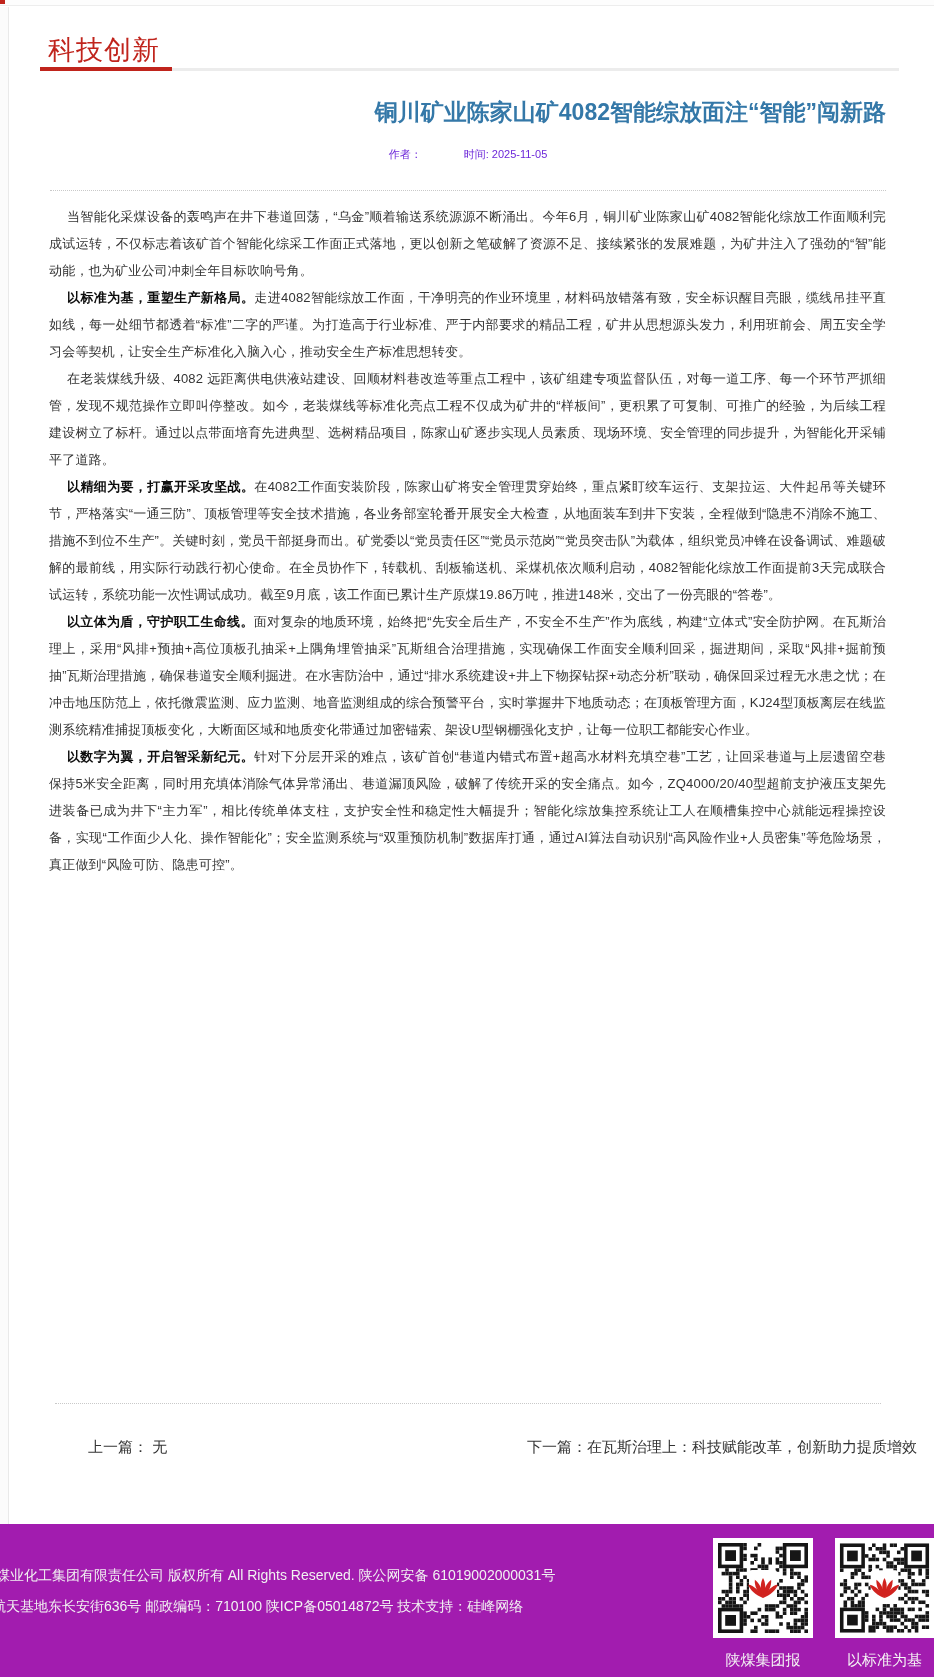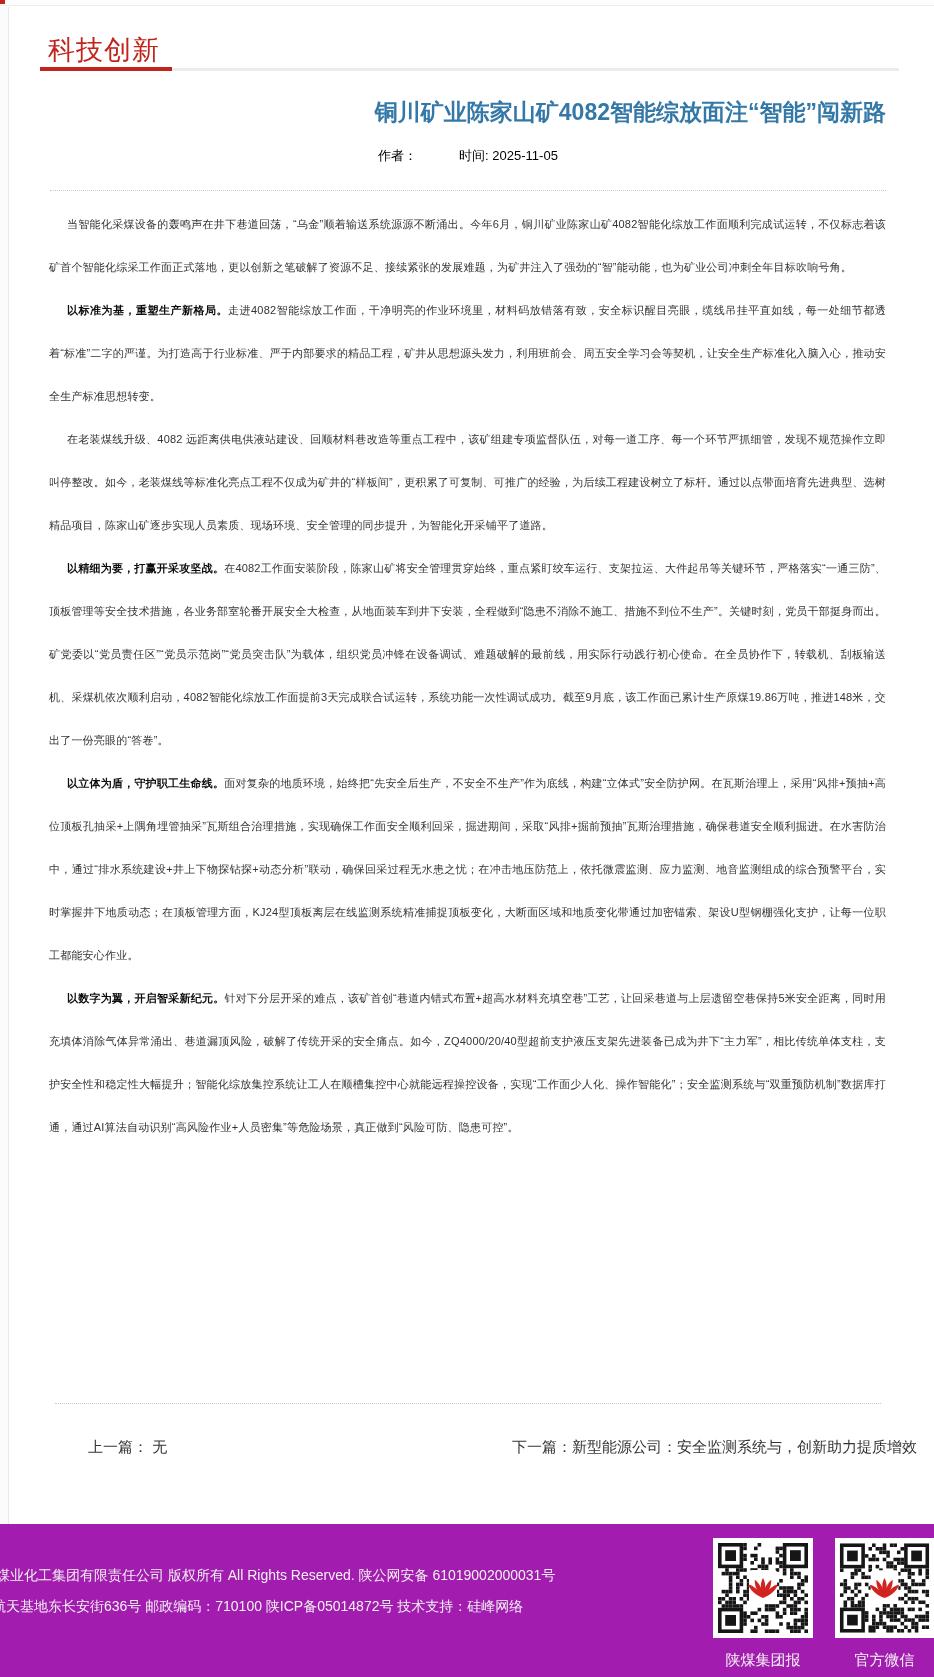--- a/index.html
+++ b/index.html
@@ -20,31 +20,31 @@
   }
   .rule-gray { position:absolute; left:172px; top:68px; width:727px; height:3px; background:#ececec; }
   .rule-red  { position:absolute; left:40px;  top:67px; width:132px; height:4px; background:#c0241c; }
 
   .article-title {
     position:absolute; left:50px; top:97px; width:836px;
     text-align:right; font-size:23px; font-weight:bold; color:#3478a8;
   }
   .article-meta {
     position:absolute; left:50px; top:147px; width:836px;
-    text-align:center; font-size:13px; color:#000000;
+    text-align:center; font-size:11px; color:#6d28d9;
   }
   .article-meta .time { margin-left:42px; }
 
   .divider { border-top:1px dotted #c9c9c9; height:0; position:absolute; }
   .divider.top { left:50px; top:190px; width:836px; }
   .divider.bottom { left:55px; top:1403px; width:826px; }
 
   .article-body { position:absolute; left:49px; top:203px; width:837px; }
   .article-body p {
-    font-size:11px; line-height:43px; color:#333;
+    font-size:13px; line-height:27px; color:#333;
     text-align:justify; text-indent:18px; letter-spacing:0.2px;
   }
   .article-body p b { color:#0d0d0d; }
 
   .pager { position:absolute; left:56px; top:1438px; width:829px; display:flex; justify-content:space-between; font-size:15px; color:#333;margin-left:32px; }
   .pager a { color:#333; text-decoration:none; }
 
   .site-footer { position:absolute; left:0; top:1524px; width:934px; height:153px; background:#a21caf; }
   .f-line { color:#f2f2f2; font-size:14px; line-height:31px; white-space:nowrap; }
   .f-lines { position:absolute; left:0; top:36px; }
@@ -83,21 +83,21 @@
       <p><span>在老装煤线升级、4082 远距离供电供液站建设、回顺材料巷改造等重点工程中，该矿组建专项监督队伍，对每一道工序、每一个环节严抓细管，发现不规范操作立即叫停整改。如今，老装煤线等标准化亮点工程不仅成为矿井的“样板间”，更积累了可复制、可推广的经验，为后续工程建设树立了标杆。通过以点带面培育先进典型、选树精品项目，陈家山矿逐步实现人员素质、现场环境、安全管理的同步提升，为智能化开采铺平了道路。</span></p>
       <p><b>以精细为要，打赢开采攻坚战。</b><span>在4082工作面安装阶段，陈家山矿将安全管理贯穿始终，重点紧盯绞车运行、支架拉运、大件起吊等关键环节，严格落实“一通三防”、顶板管理等安全技术措施，各业务部室轮番开展安全大检查，从地面装车到井下安装，全程做到“隐患不消除不施工、措施不到位不生产”。关键时刻，党员干部挺身而出。矿党委以“党员责任区”“党员示范岗”“党员突击队”为载体，组织党员冲锋在设备调试、难题破解的最前线，用实际行动践行初心使命。在全员协作下，转载机、刮板输送机、采煤机依次顺利启动，4082智能化综放工作面提前3天完成联合试运转，系统功能一次性调试成功。截至9月底，该工作面已累计生产原煤19.86万吨，推进148米，交出了一份亮眼的“答卷”。</span></p>
       <p><b>以立体为盾，守护职工生命线。</b><span>面对复杂的地质环境，始终把“先安全后生产，不安全不生产”作为底线，构建“立体式”安全防护网。在瓦斯治理上，采用“风排+预抽+高位顶板孔抽采+上隅角埋管抽采”瓦斯组合治理措施，实现确保工作面安全顺利回采，掘进期间，采取“风排+掘前预抽”瓦斯治理措施，确保巷道安全顺利掘进。在水害防治中，通过“排水系统建设+井上下物探钻探+动态分析”联动，确保回采过程无水患之忧；在冲击地压防范上，依托微震监测、应力监测、地音监测组成的综合预警平台，实时掌握井下地质动态；在顶板管理方面，KJ24型顶板离层在线监测系统精准捕捉顶板变化，大断面区域和地质变化带通过加密锚索、架设U型钢棚强化支护，让每一位职工都能安心作业。</span></p>
       <p><b>以数字为翼，开启智采新纪元。</b><span>针对下分层开采的难点，该矿首创“巷道内错式布置+超高水材料充填空巷”工艺，让回采巷道与上层遗留空巷保持5米安全距离，同时用充填体消除气体异常涌出、巷道漏顶风险，破解了传统开采的安全痛点。如今，ZQ4000/20/40型超前支护液压支架先进装备已成为井下“主力军”，相比传统单体支柱，支护安全性和稳定性大幅提升；智能化综放集控系统让工人在顺槽集控中心就能远程操控设备，实现“工作面少人化、操作智能化”；安全监测系统与“双重预防机制”数据库打通，通过AI算法自动识别“高风险作业+人员密集”等危险场景，真正做到“风险可防、隐患可控”。</span></p>
     </div>
 
   <div class="divider bottom"></div>
 
   <div class="pager">
     <a href="#" class="prev">上一篇： 无</a>
-    <a href="#" class="next">下一篇：新型能源公司：安全监测系统与，创新助力提质增效</a>
+    <a href="#" class="next">下一篇：在瓦斯治理上：科技赋能改革，创新助力提质增效</a>
   </div>
 
   <div class="site-footer">
     <div class="f-lines">
       <div class="f-line l1">煤业化工集团有限责任公司 版权所有 All Rights Reserved. 陕公网安备 61019002000031号</div>
       <div class="f-line l2">航天基地东长安街636号 邮政编码：710100 陕ICP备05014872号 技术支持：硅峰网络</div>
     </div>
     <div class="qr-box q1">
       <svg id="qr1" viewBox="0 0 100 100">
           <rect x="0" y="0" width="100" height="100" fill="#ffffff"></rect>
@@ -501,16 +501,16 @@
           <rect x="5" y="69.8" width="25.2" height="25.2" fill="#161616"></rect>
           <rect x="8.6" y="73.39999999999999" width="18" height="18" fill="#fff"></rect>
           <rect x="12.2" y="77" width="10.8" height="10.8" fill="#161616"></rect>
           <rect x="36" y="32" width="28" height="34" fill="#ffffff" rx="3"></rect>
           <path d="M50 60 C47 53 47 45 50 40 C53 45 53 53 50 60 Z" fill="#d1231f" transform="rotate(-48 50 60)"></path>
           <path d="M50 60 C47 53 47 45 50 40 C53 45 53 53 50 60 Z" fill="#d1231f" transform="rotate(-24 50 60)"></path>
           <path d="M50 60 C47 53 47 45 50 40 C53 45 53 53 50 60 Z" fill="#d1231f" transform="rotate(0 50 60)"></path>
           <path d="M50 60 C47 53 47 45 50 40 C53 45 53 53 50 60 Z" fill="#d1231f" transform="rotate(24 50 60)"></path>
           <path d="M50 60 C47 53 47 45 50 40 C53 45 53 53 50 60 Z" fill="#d1231f" transform="rotate(48 50 60)"></path>
         </svg>
-      <div class="qr-label">官方微信</div>
+      <div class="qr-label">以标准为基</div>
     </div>
   </div>
 </div>
 
 </body></html>

